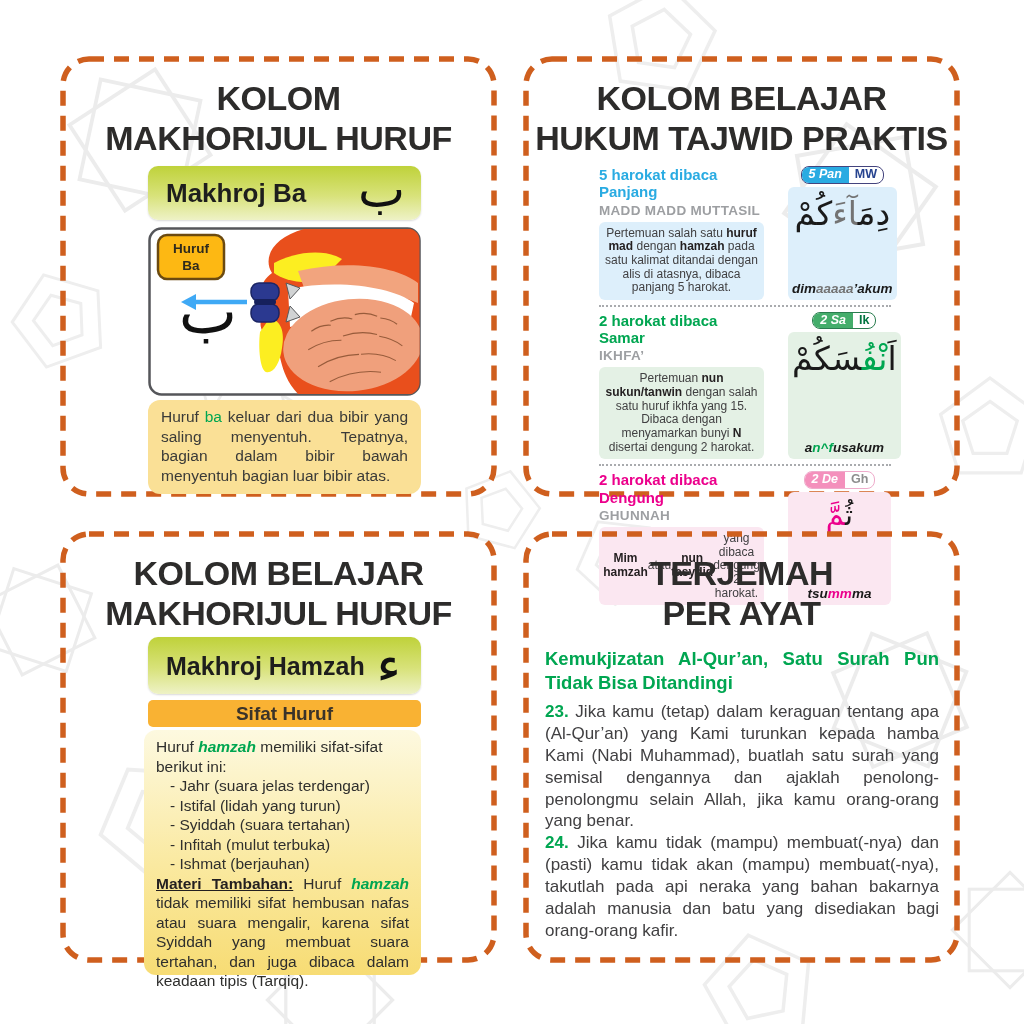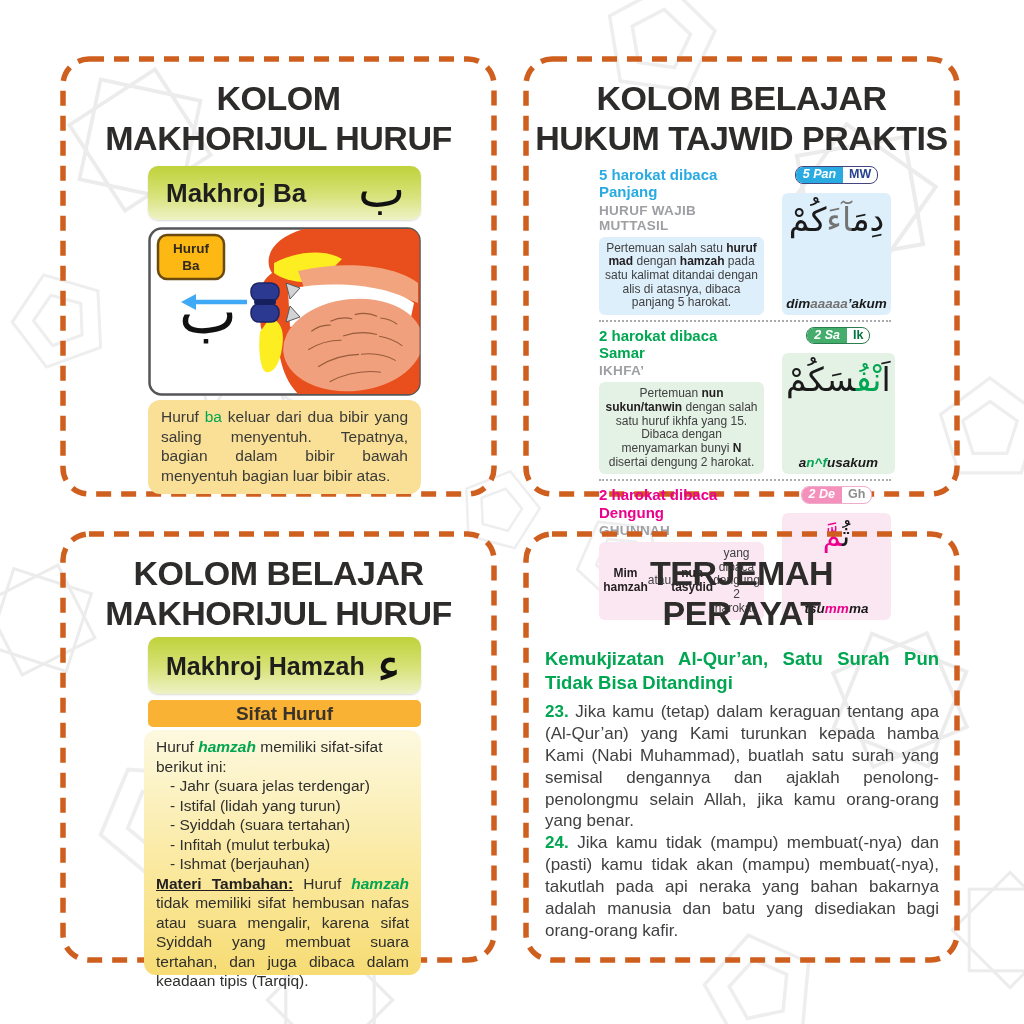--- a/index.html
+++ b/index.html
@@ -20,31 +20,31 @@
   .banner .blabel{position:absolute;left:18px;top:50%;transform:translateY(-50%);
           font-weight:bold;font-size:26px;color:#1e1e1d;}
   .banner .barabic{position:absolute;right:16px;top:-6px;font-size:50px;line-height:60px;
           font-family:"DejaVu Sans",sans-serif;color:#111;}
   .diagram{position:absolute;left:88px;top:171px;width:273px;height:169px;}
   .caption{position:absolute;left:88px;top:344px;width:247px;background:#FAE096;
           border-radius:12px;padding:7px 13px 8px;font-size:15.5px;line-height:1.27;
           text-align:justify;color:#3a3a38;}
   
   .tcontent{position:absolute;left:76px;top:110px;width:292px;}
-  .secrow{display:flex;gap:18px;align-items:stretch;}
+  .secrow{display:flex;gap:24px;align-items:stretch;}
   .secrow .left{width:165px;flex:none;}
   .secrow .right{flex:1;display:flex;flex-direction:column;align-items:center;}
   .sec .h{font-size:15px;font-weight:bold;color:var(--acc);line-height:1.15;}
   .sec .sub{font-size:13.5px;font-weight:bold;color:#9d9fa2;letter-spacing:.3px;margin:2px 0 4px;}
   .sec .box{background:var(--tint);border-radius:6px;padding:5px 6px;font-size:12px;
             line-height:1.14;text-align:center;color:#414042;}
   .sec .box .b{font-weight:bold;color:#231f20;}
   .sec.s3 .box{min-height:52px;display:flex;align-items:center;justify-content:center;}
   .badge{display:inline-flex;border:1.5px solid var(--bbr);border-radius:8px;
-         overflow:hidden;background:#fff;margin-bottom:9px;line-height:1.25;}
+         overflow:hidden;background:#fff;margin-bottom:3px;line-height:1.25;}
   .badge .bl{background:var(--bbg);color:#fff;font-weight:bold;font-style:italic;
          font-size:12.5px;padding:0 7px;}
   .badge .br{color:var(--bfg);font-weight:bold;font-size:12.5px;padding:0 6px;}
   .abox{flex:1;width:100%;background:var(--tint);border-radius:6px;display:flex;
         flex-direction:column;align-items:center;justify-content:space-between;
         padding:2px 4px 4px;box-sizing:border-box;}
   .ar{font-family:"DejaVu Sans",sans-serif;font-size:33px;line-height:1.5;color:#1a1a1a;}
   .sec.s3 .ar{font-size:29px;}
   .tr{font-size:13.5px;font-weight:bold;font-style:italic;color:#1a1a1a;}
   .sep{border-top:2.5px dotted #a9abae;margin:5px 0;}
@@ -174,21 +174,21 @@
   <div class="ptitle">
     <div>KOLOM BELAJAR</div>
     <div>HUKUM TAJWID PRAKTIS</div>
   </div>
   <div class="tcontent">
 
     <div class="sec s1">
       <div class="secrow">
         <div class="left">
           <div class="h">5 harokat dibaca Panjang</div>
-          <div class="sub">HURUF WAJIB MUTTASIL</div>
+          <div class="sub">MADD MADD MUTTASIL</div>
           <div class="box"><span>Pertemuan salah satu </span><span class="b">huruf mad</span><span> dengan </span><span class="b">hamzah</span><span> pada satu kalimat ditandai dengan alis di atasnya, dibaca panjang 5 harokat.</span></div>
         </div>
         <div class="right">
           <div class="badge">
             <span class="bl">5 Pan</span>
               <span class="br">MW</span>
           </div>
           <div class="abox">
             <div class="ar" dir="rtl"><span>دِمَ</span><span class="blue">آءَ</span><span>كُمْ</span></div>
             <div class="tr"><span>dim</span><span class="blue">aaaaa</span><span>’akum</span></div>

